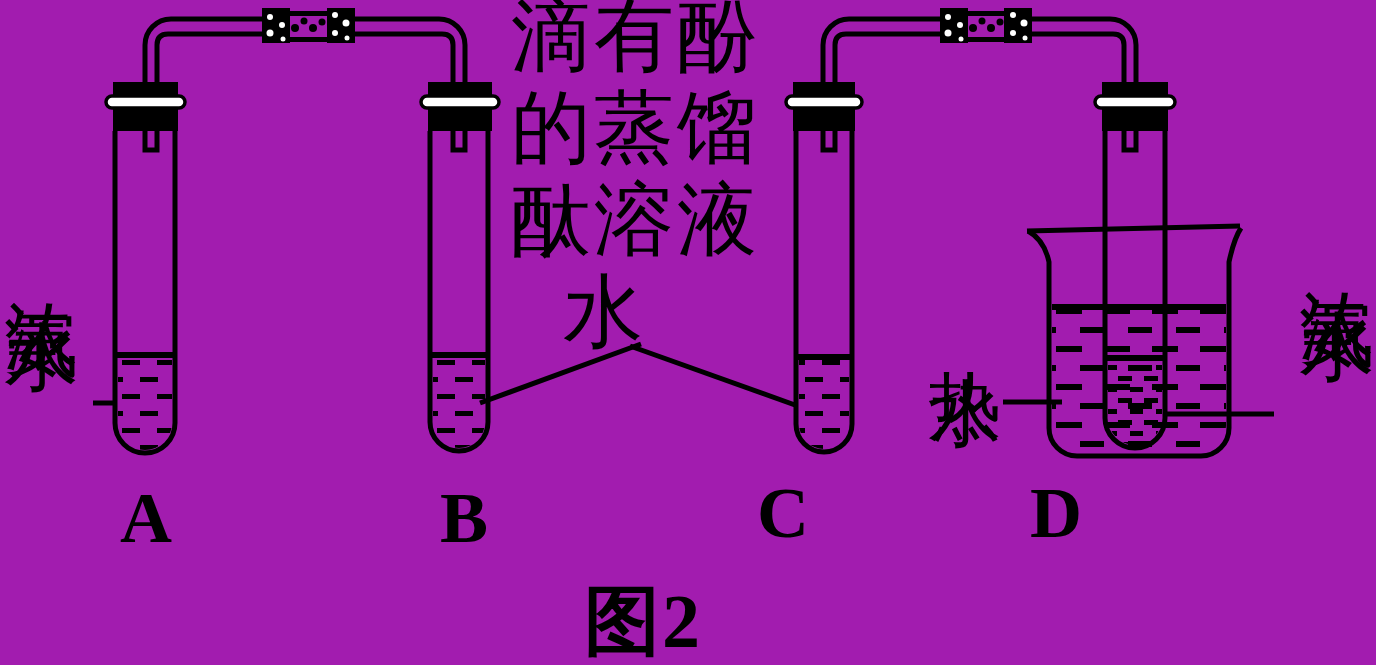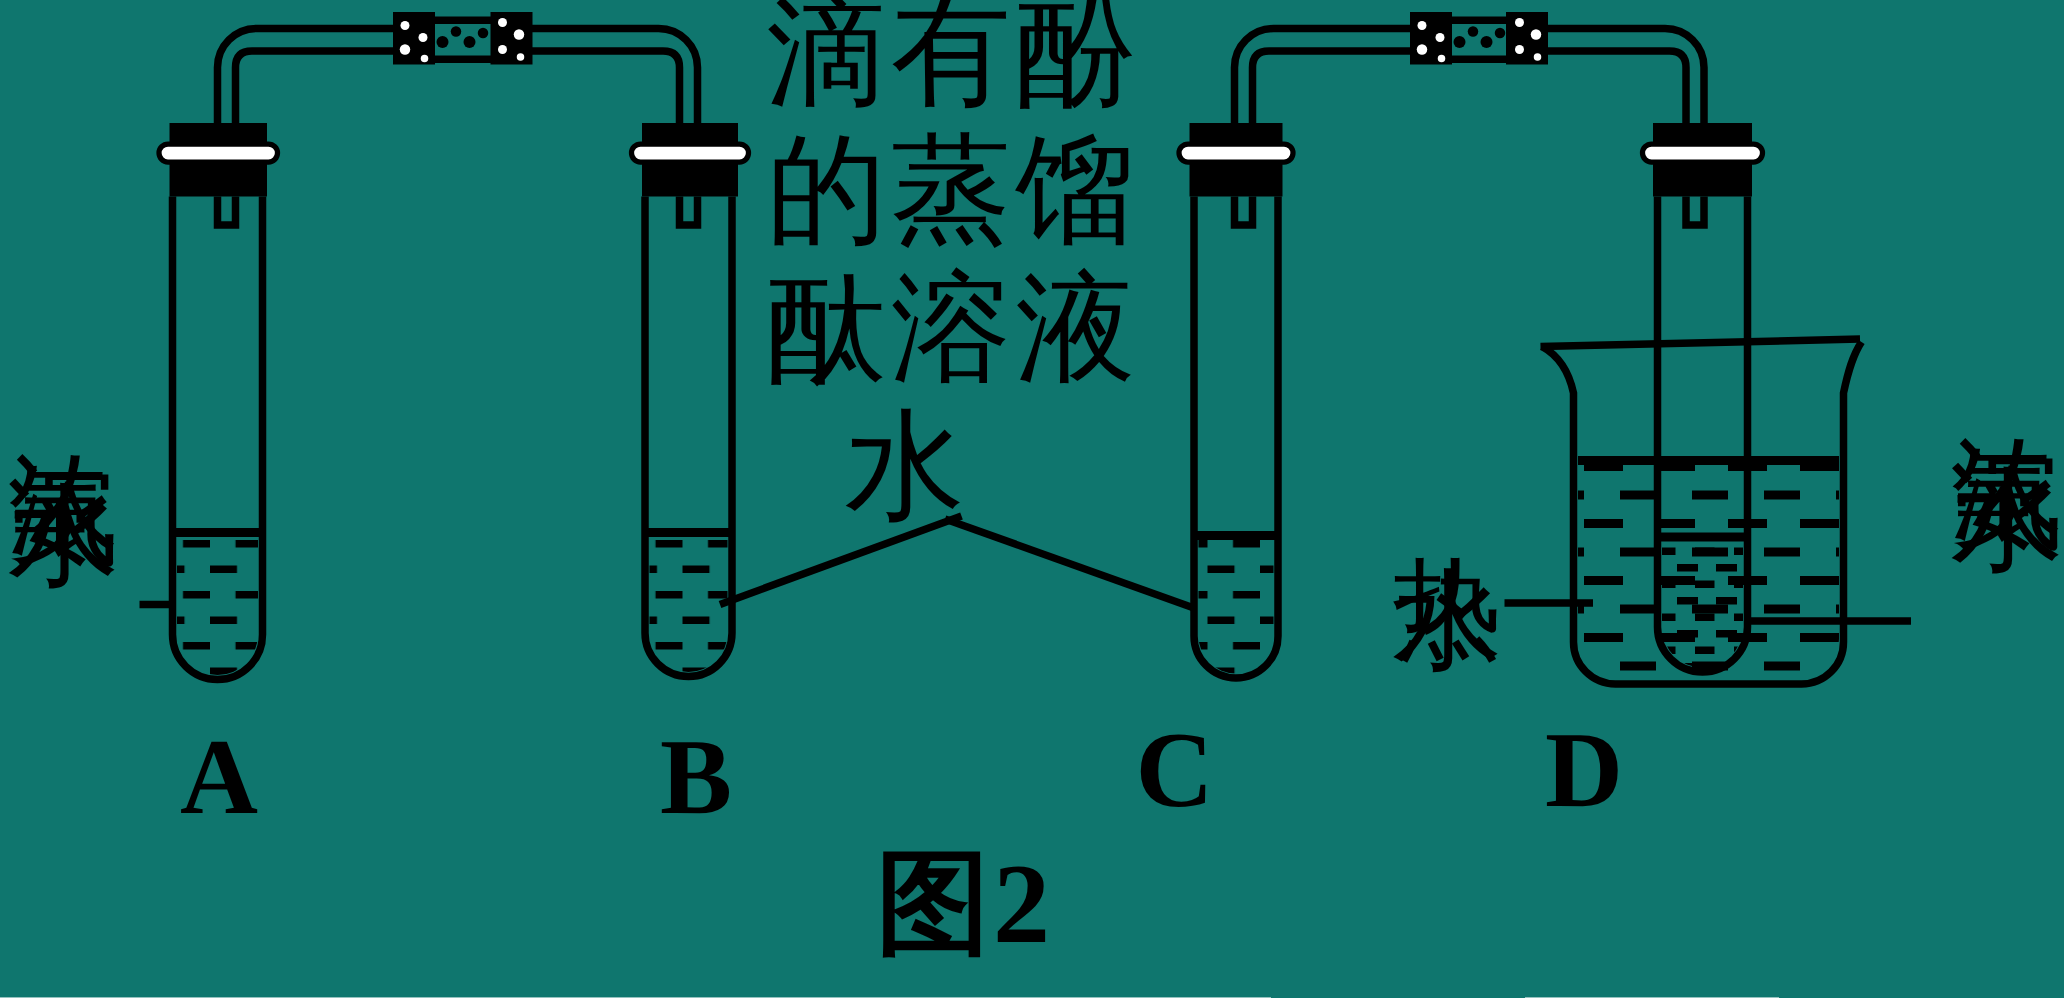--- a/index.html
+++ b/index.html
@@ -1,16 +1,16 @@
 <!DOCTYPE html>
 <html><head>
 <meta charset="utf-8">
 <style>
   html,body{margin:0;padding:0;background:#fff;}
-  #stage{position:relative;width:1376px;height:665px;background:#0f766e;overflow:hidden;
+  #stage{position:relative;width:1376px;height:665px;background:#a21caf;overflow:hidden;
          font-family:"Liberation Serif","DejaVu Serif",serif;color:#000;}
   #lineart{position:absolute;left:0;top:0;}
   .stroke{stroke:#000;fill:none;stroke-width:5;}
   .stroke6{stroke:#000;fill:none;stroke-width:6;}
   .ink{fill:#000;stroke:none;}
   .band{fill:#fff;stroke:#000;stroke-width:3.5;}
   .wdot{fill:#fff;stroke:none;}
   .bdot{fill:#000;stroke:none;}
   .v-label{position:absolute;writing-mode:vertical-rl;text-orientation:upright;
            line-height:1.05;white-space:nowrap;}
@@ -161,15 +161,15 @@
 
   <div class="v-label" style="left:926px;top:313px;font-size:73px;letter-spacing:6px;">热水</div>
 
   <div class="v-label" style="left:1297px;top:231px;font-size:75px;letter-spacing:9px;">浓氨水</div>
 
   <div class="t-label" style="left:120px;top:482px;">A</div>
   <div class="t-label" style="left:440px;top:482px;">B</div>
   <div class="t-label" style="left:757px;top:477px;">C</div>
   <div class="t-label" style="left:1030px;top:477px;">D</div>
 
-  <div class="caption" style="left:584px;top:565px;">图2</div>
+  <div class="caption" style="left:584px;top:583px;">图2</div>
 
 </div>
 
 </body></html>

